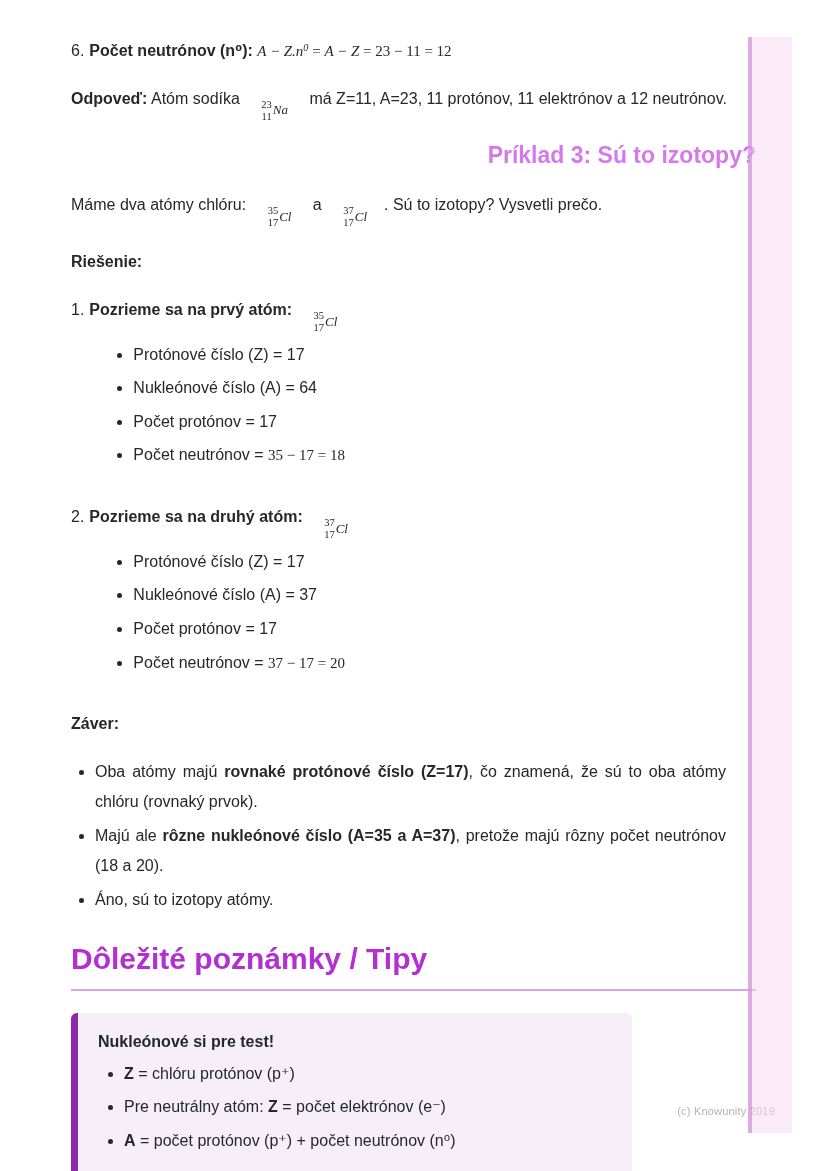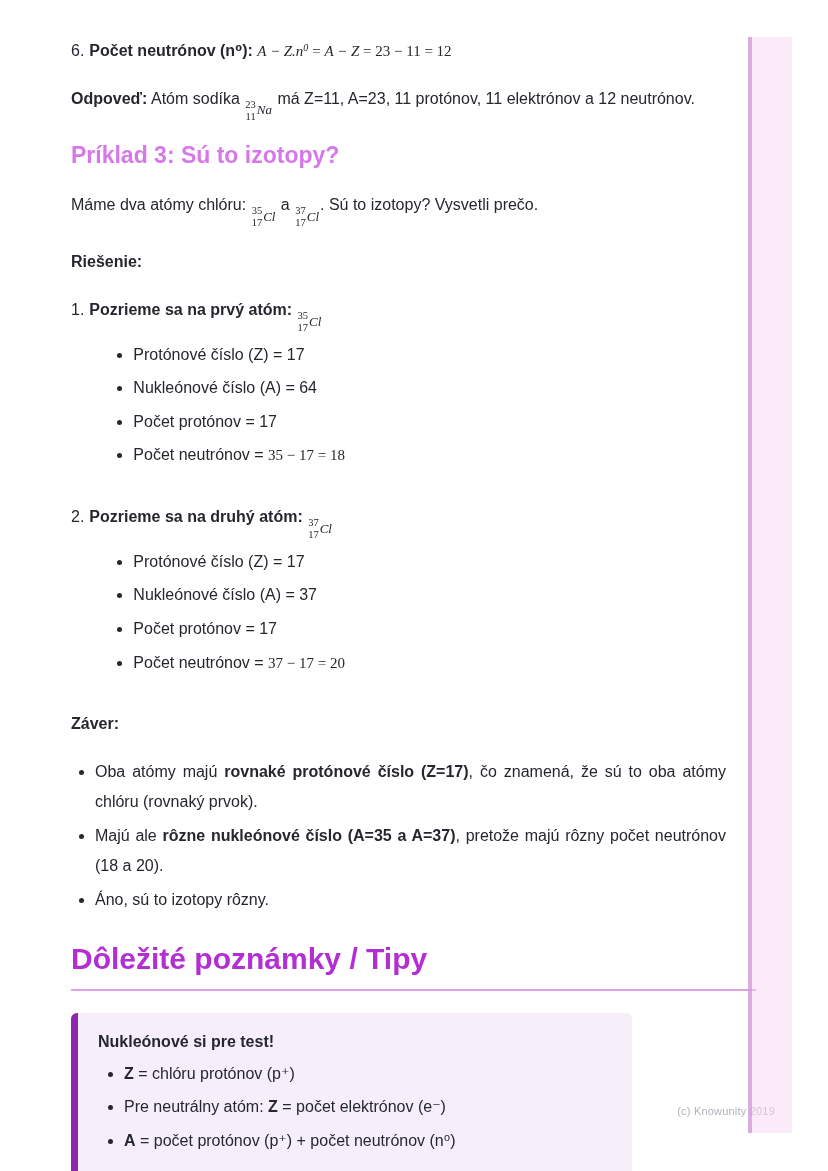--- a/index.html
+++ b/index.html
@@ -20,41 +20,42 @@
 
   
   .oli{display:flex;margin:0 0 18px 0;}
   .oli .num{flex:0 0 auto;padding-right:5px;}
   .oli .oli-body{flex:1 1 auto;}
 
   h2.example-heading{
     font-size:23px;line-height:1.3;font-weight:700;
     color:var(--h2-pink,#d678ec);
     margin:8px 0 20px 0;
+    text-align:right;
   }
   h1.notes-heading{
     font-size:30px;line-height:1.2;font-weight:700;
     color:var(--h1-magenta,#b32fd2);
     margin:26px 0 12px 0;
   }
   hr.notes-divider{
     border:none;border-top:2.5px solid var(--divider-pink,#dba3e1);
     margin:0 0 0 0;
   }
 
   
   .math{font-family:"Liberation Serif","DejaVu Serif",serif;font-size:15px;}
   .m-i{font-style:italic;}
   .m-r{font-style:normal;}
   .m-is{font-style:italic;font-size:68%;position:relative;top:-0.45em;}
 
   
   .nuclide{
     display:inline-flex;align-items:center;vertical-align:-4px;
-    font-family:"Liberation Serif","DejaVu Serif",serif;margin:0 1px;justify-content:flex-end;
+    font-family:"Liberation Serif","DejaVu Serif",serif;margin:0 17px;justify-content:flex-end;
   }
   .nstack{display:inline-flex;flex-direction:column;align-items:center;
     font-size:10.5px;line-height:1.12;}
   .nsym{font-style:italic;font-size:13px;padding-left:1px;}
 
   
   ul.step-bullets{list-style:disc;margin:6px 0 14px 0;padding:0 0 0 44px;}
   ul.step-bullets li{margin:0 0 4px 0;}
 
   
@@ -173,21 +174,21 @@
             <li><span>Počet neutrónov = </span><span class="math"><span class="m-r">37 − 17 = 20</span></span></li>
           </ul>
         </div>
       </div>
     </div>
 
     <p><strong>Záver:</strong></p>
     <ul class="conclusion">
       <li><span>Oba atómy majú </span><strong>rovnaké protónové číslo (Z=17)</strong><span>, čo znamená, že sú to oba atómy chlóru (rovnaký prvok).</span></li>
       <li><span>Majú ale </span><strong>rôzne nukleónové číslo (A=35 a A=37)</strong><span>, pretože majú rôzny počet neutrónov (18 a 20).</span></li>
-      <li><span>Áno, sú to izotopy rôzny.</span><strong></strong><span></span></li>
+      <li><span>Áno, sú to izotopy atómy.</span><strong></strong><span></span></li>
     </ul>
 
     <h1 class="notes-heading">Dôležité poznámky / Tipy</h1>
     <hr class="notes-divider">
 
     <div class="callout">
       <p class="callout-title"><strong>Nukleónové si pre test!</strong></p>
       <ul class="callout-bullets">
         <li><span></span><strong>Z</strong><span> = chlóru protónov (p⁺)</span></li>
         <li><span>Pre neutrálny atóm: </span><strong>Z</strong><span> = počet elektrónov (e⁻)</span></li>

